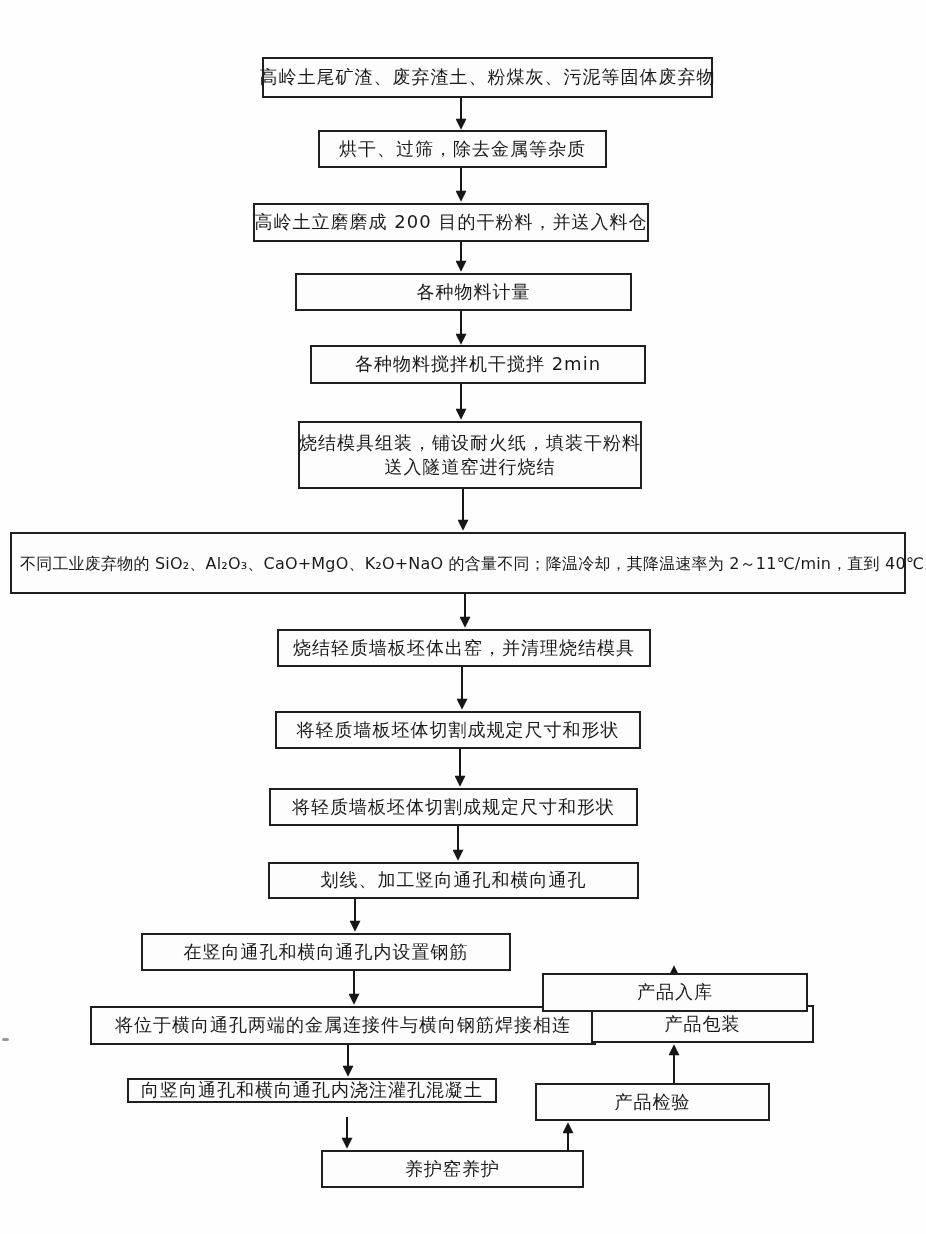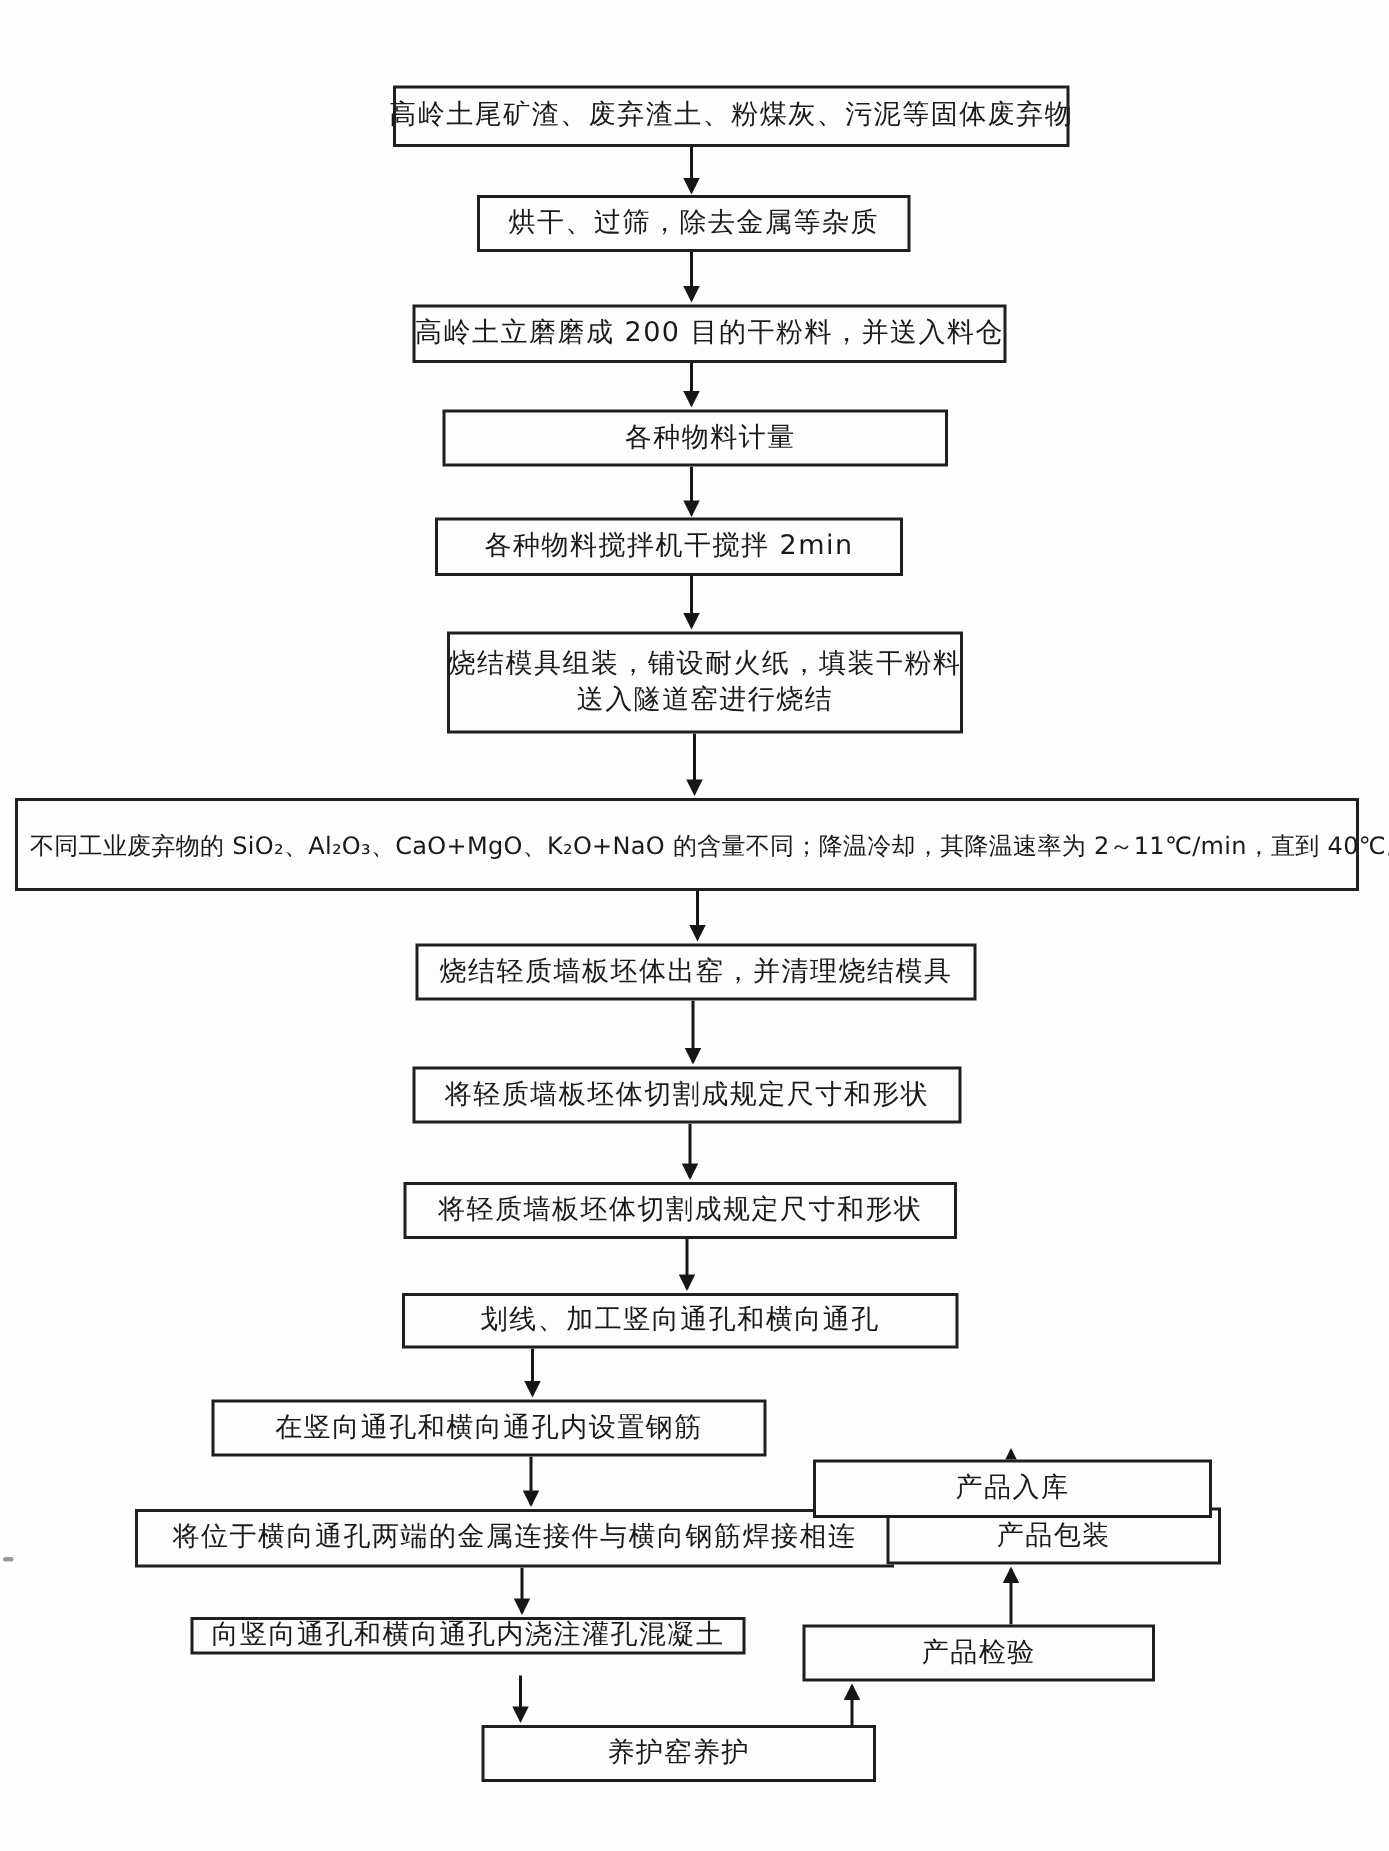--- a/index.html
+++ b/index.html
@@ -96,29 +96,29 @@
   </svg>
 
   <div class="box" style="left:262px; top:57px; width:451px; height:41px;">
     <span class="lbl">高岭土尾矿渣、废弃渣土、粉煤灰、污泥等固体废弃物</span>
   </div>
 
   <div class="box" style="left:318px; top:130px; width:289px; height:38px;">
     <span class="lbl">烘干、过筛，除去金属等杂质</span>
   </div>
 
-  <div class="box" style="left:253px; top:203px; width:396px; height:39px;margin-left:22px;">
+  <div class="box" style="left:253px; top:203px; width:396px; height:39px;">
     <span class="lbl">高岭土立磨磨成 200 目的干粉料，并送入料仓</span>
   </div>
 
   <div class="box" style="left:295px; top:273px; width:337px; height:38px;padding-left:20px;">
     <span class="lbl">各种物料计量</span>
   </div>
 
-  <div class="box" style="left:290px; top:345px; width:312px; height:39px;">
+  <div class="box" style="left:310px; top:345px; width:336px; height:39px;">
     <span class="lbl">各种物料搅拌机干搅拌 2min</span>
   </div>
 
   <div class="box" style="left:298px; top:421px; width:344px; height:68px;">
     <span class="lbl">烧结模具组装，铺设耐火纸，填装干粉料</span>
     <span class="lbl">送入隧道窑进行烧结</span>
   </div>
 
   <div class="box wide" style="left:10px; top:532px; width:896px; height:62px;">
     <span class="lbl">不同工业废弃物的 SiO₂、Al₂O₃、CaO+MgO、K₂O+NaO 的含量不同；降温冷却，其降温速率为 2～11℃/min，直到 40℃。</span>

